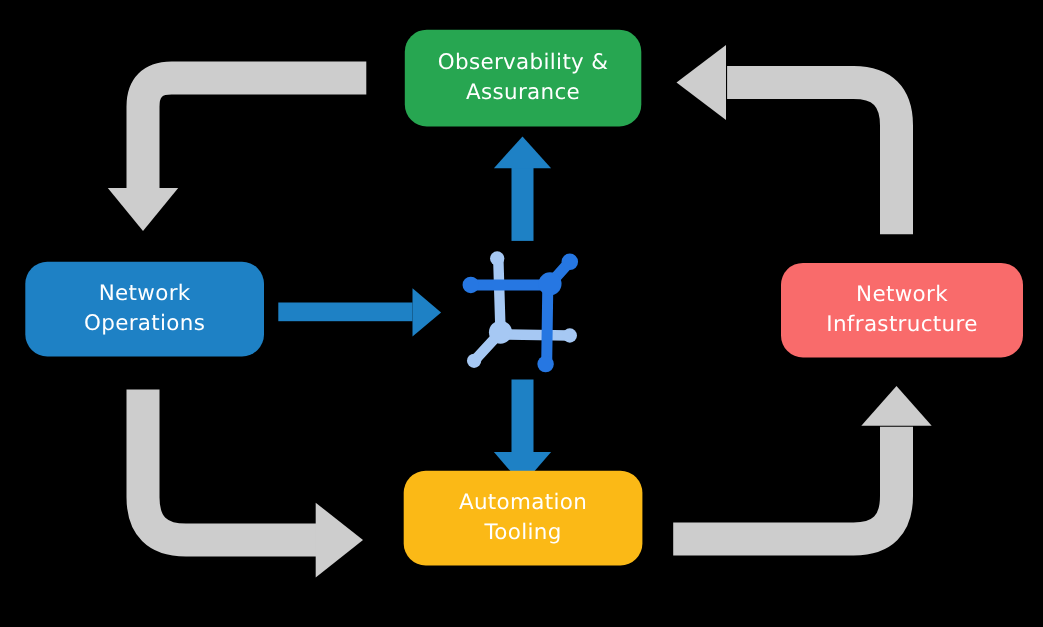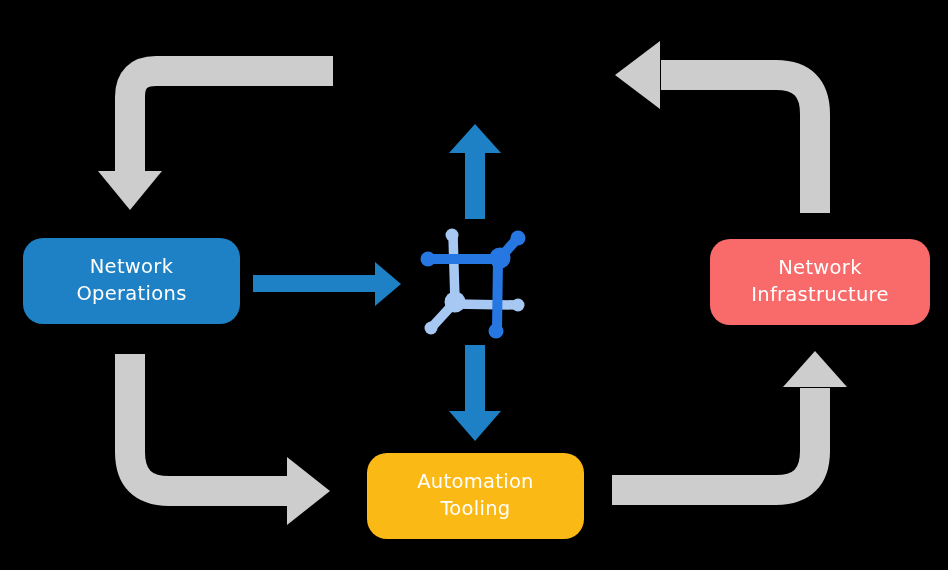--- a/index.html
+++ b/index.html
@@ -48,21 +48,21 @@
     font-size: 19.5px;
     line-height: 1.38;
     letter-spacing: 0.3px;
   }
   .node .label {
     white-space: pre-line;
   }
   .node-observability { left: 368px; top: 27px;  width: 215px; height: 88px; background: var(--c-green,  #27a651); }
   .node-operations    { left: 23px;  top: 238px; width: 217px; height: 86px; background: var(--c-blue,   #1e81c5); }
   .node-infrastructure{ left: 710px; top: 239px; width: 220px; height: 86px; background: var(--c-red,    #f96b6b); }
-  .node-automation    { left: 367px; top: 453px; width: 217px; height: 86px; background: var(--c-yellow, #fbb916); }
+  .node-automation    { left: 367px; top: 428px; width: 217px; height: 86px; background: var(--c-yellow, #fbb916); }
   #center-icon {
     position: absolute;
     left: 412px;
     top: 220px;
   }
   .ic-l-line { stroke: var(--c-icon-light, #a6c8f3); stroke-width: 9.5; fill: none; stroke-linecap: round; }
   .ic-l-dot  { fill: var(--c-icon-light, #a6c8f3); stroke: none; }
   .ic-d-line { stroke: var(--c-icon-dark, #2677e2); stroke-width: 10; fill: none; stroke-linecap: round; }
   .ic-d-dot  { fill: var(--c-icon-dark, #2677e2); stroke: none; }
 </style>
@@ -102,20 +102,24 @@
       <rect class="bshaft" x="465" y="152" width="20" height="67"></rect>
       <polygon class="bhead" points="449,153 501,153 475,124"></polygon>
     </g>
 
     <g>
       <rect class="bshaft" x="465" y="345" width="20" height="67"></rect>
       <polygon class="bhead" points="449,411 501,411 475,441"></polygon>
     </g>
   </svg>
 
+  <div class="node node-observability">
+    <span class="label">Observability &amp;
+Assurance</span>
+  </div>
 
   <div class="node node-operations">
     <span class="label">Network
 Operations</span>
   </div>
 
   <div class="node node-infrastructure">
     <span class="label">Network
 Infrastructure</span>
   </div>

